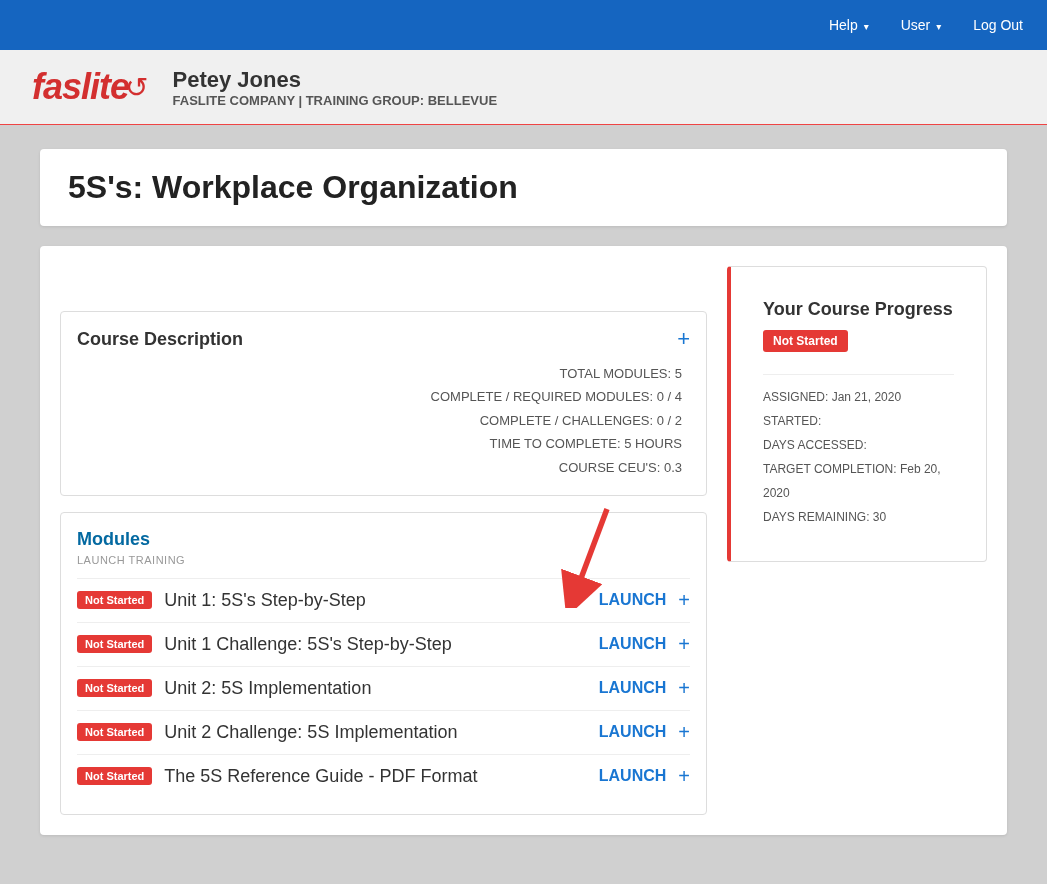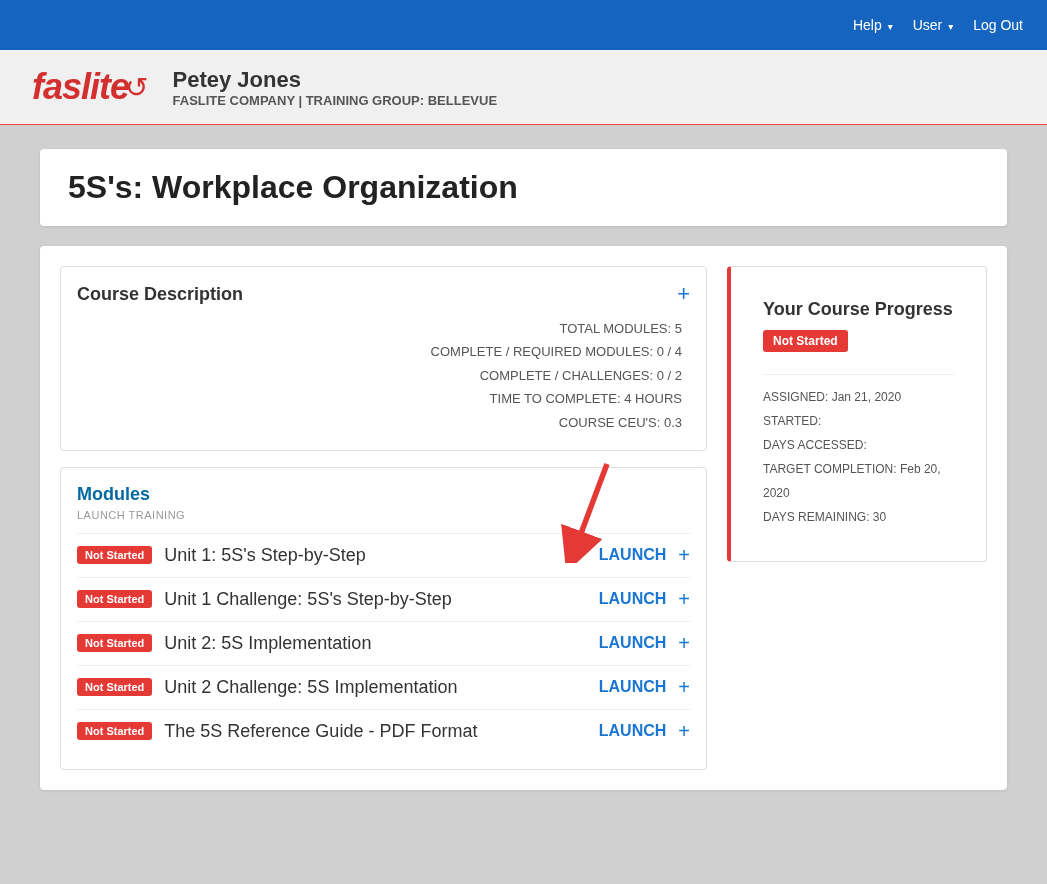--- a/index.html
+++ b/index.html
@@ -13,21 +13,21 @@
     .top-nav {
       background: #1565c0;
       height: 50px;
       display: flex;
       align-items: center;
       justify-content: flex-end;
       padding: 0 24px;
     }
     .top-nav-links {
       display: flex;
-      gap: 20px;
+      gap: 32px;
       color: #fff;
       font-size: 14px;
     }
     .top-nav-links a {
       color: #fff;
       text-decoration: none;
       cursor: pointer;
     }
 
     
@@ -90,20 +90,21 @@
       background: #fff;
       border-radius: 4px;
       box-shadow: 0 1px 3px rgba(0,0,0,0.1);
       padding: 20px;
       display: flex;
       gap: 20px;
     }
 
     .left-column {
       flex: 1;
+      margin-top: 45px;
     }
 
     .right-column {
       width: 260px;
       flex-shrink: 0;
     }
 
     
     .card {
       border: 1px solid #ddd;
@@ -290,21 +291,21 @@
 
       <div class="card">
         <div class="card-header">
           <span class="card-title">Course Description</span>
           <span class="card-expand-btn">+</span>
         </div>
         <div class="course-stats">
           <div>TOTAL MODULES: 5</div>
           <div>COMPLETE / REQUIRED MODULES: 0 / 4</div>
           <div>COMPLETE / CHALLENGES: 0 / 2</div>
-          <div>TIME TO COMPLETE: 4 HOURS</div>
+          <div>TIME TO COMPLETE: 5 HOURS</div>
           <div>COURSE CEU'S: 0.3</div>
         </div>
       </div>
 
       <div class="modules-card">
         <div class="modules-title">Modules</div>
         <div class="launch-training-label">LAUNCH TRAINING</div>
 
         <div class="arrow-annotation">
 

